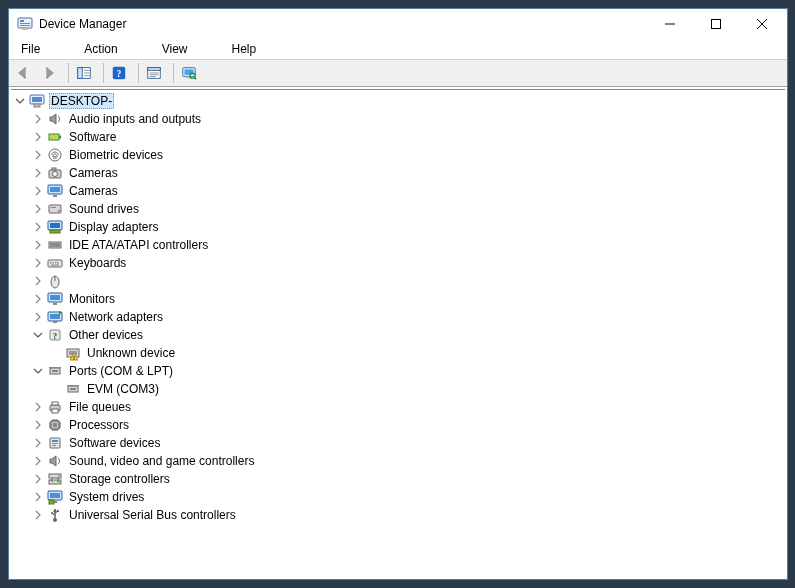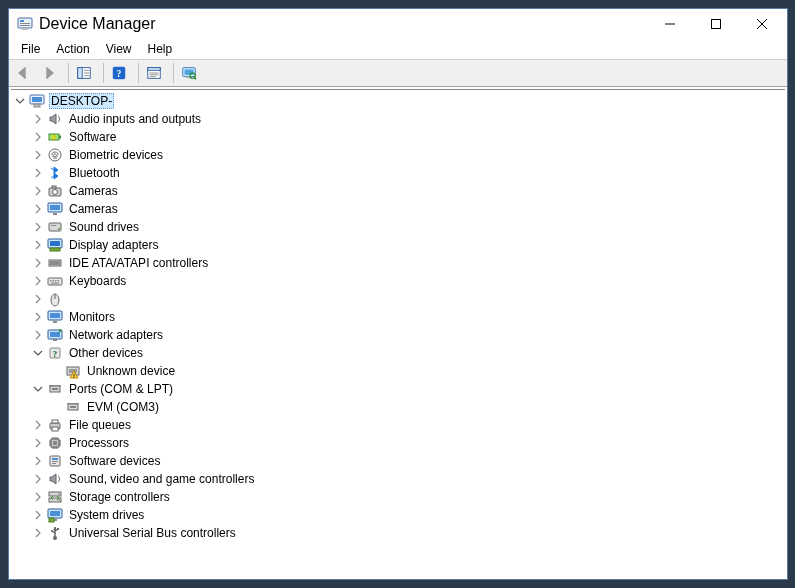--- a/index.html
+++ b/index.html
@@ -24,34 +24,35 @@
   }
   .titlebar {
     height: 30px;
     display: flex;
     align-items: center;
     padding: 0 2px 0 8px;
     background: #fff;
     color: #000;
   }
   .titlebar .app-icon { width:16px; height:16px; margin-right:6px; }
-  .titlebar .title { flex:1; font-size:16px; }
+  .titlebar .title { flex:1; font-size:12px; }
   .win-controls { display:flex; }
   .win-btn {
     width: 46px; height: 30px;
     display:flex; align-items:center; justify-content:center;
     color:#000;
   }
 
   .menubar {
     height: 20px;
     display:flex; align-items:center;
     padding: 0 4px;
     background:#fff;
     font-size:12px;
+    gap:28px;
   }
   .menu-item { padding: 2px 8px; }
 
   .toolbar {
     height: 28px;
     background:#f0f0f0;
     border-top:1px solid #d0d0d0;
     border-bottom:1px solid #a0a0a0;
     display:flex; align-items:center;
     padding: 0 4px;
@@ -276,35 +277,20 @@
             </li>
             <li>
               <div class="row">
                 <span class="twisty">
                   <svg width="10" height="10" viewBox="0 0 10 10">
                     <path d="M3 1l4 4-4 4" fill="none" stroke="#888" stroke-width="1.2"></path>
                   </svg>
                 </span>
                 <span class="dev-icon">
                   <svg width="16" height="16" viewBox="0 0 16 16">
-                    <path d="M7 2l4 3-4 3 4 3-4 3V2z M7 5L4 3 M7 11l-3 2" fill="#1e7bd9" stroke="#1e7bd9" stroke-width="1"></path>
-                  </svg>
-                </span>
-                <span class="lbl">Bluetooth</span>
-              </div>
-            </li>
-            <li>
-              <div class="row">
-                <span class="twisty">
-                  <svg width="10" height="10" viewBox="0 0 10 10">
-                    <path d="M3 1l4 4-4 4" fill="none" stroke="#888" stroke-width="1.2"></path>
-                  </svg>
-                </span>
-                <span class="dev-icon">
-                  <svg width="16" height="16" viewBox="0 0 16 16">
                     <rect x="2" y="5" width="12" height="8" rx="1" fill="#d0d0d0" stroke="#666"></rect>
                     <circle cx="8" cy="9" r="2.5" fill="#fff" stroke="#666"></circle>
                     <rect x="5" y="3" width="4" height="2" fill="#d0d0d0" stroke="#666"></rect>
                   </svg>
                 </span>
                 <span class="lbl">Cameras</span>
               </div>
             </li>
             <li>
               <div class="row">

